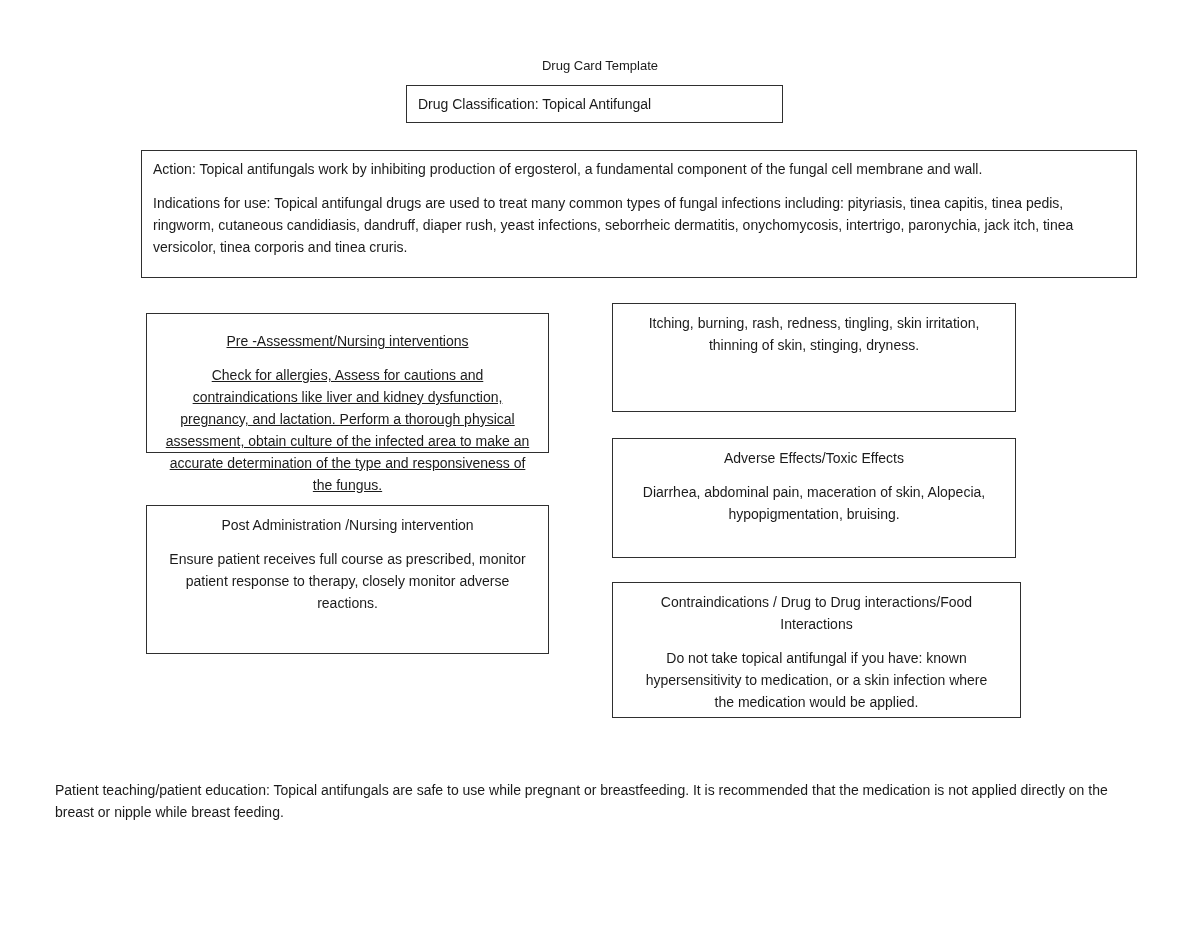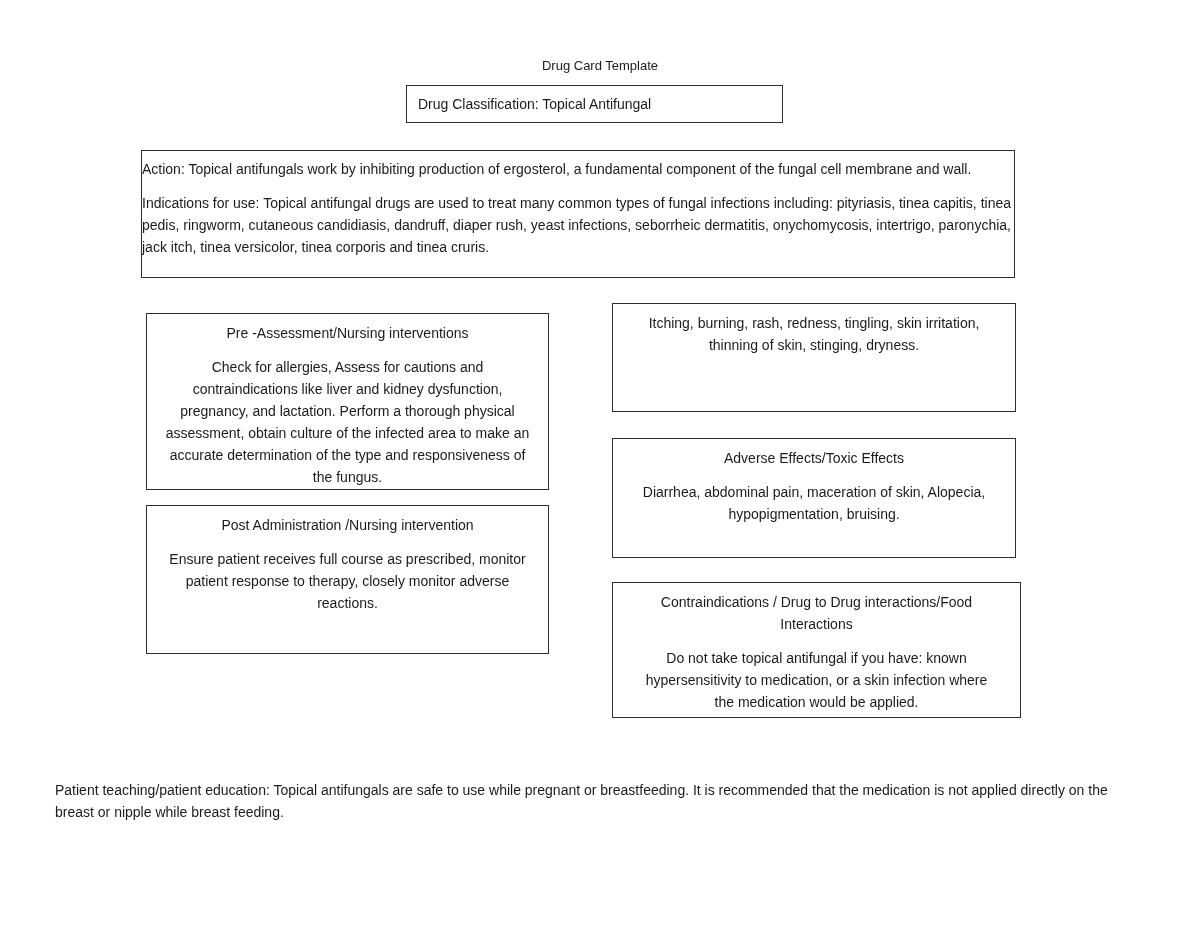--- a/index.html
+++ b/index.html
@@ -45,30 +45,31 @@
     top: 85px;
     width: 377px;
     height: 38px;
     display: flex;
     align-items: center;
     padding: 16px 11px;
   }
   .box-action {
     left: 141px;
     top: 150px;
-    width: 874px;
+    width: 996px;
     height: 128px;
-    padding: 7px 0;
+    padding: 7px 11px;
   }
   .box-pre {
     left: 146px;
     top: 313px;
     width: 403px;
-    height: 177px;
-    padding: 8px 13px;
+    height: 140px;
+    padding: 16px 13px;
+    text-decoration: underline;
   }
   .box-post {
     left: 146px;
     top: 505px;
     width: 403px;
     height: 149px;
     padding: 8px 13px;
   }
   .box-side {
     left: 612px;

